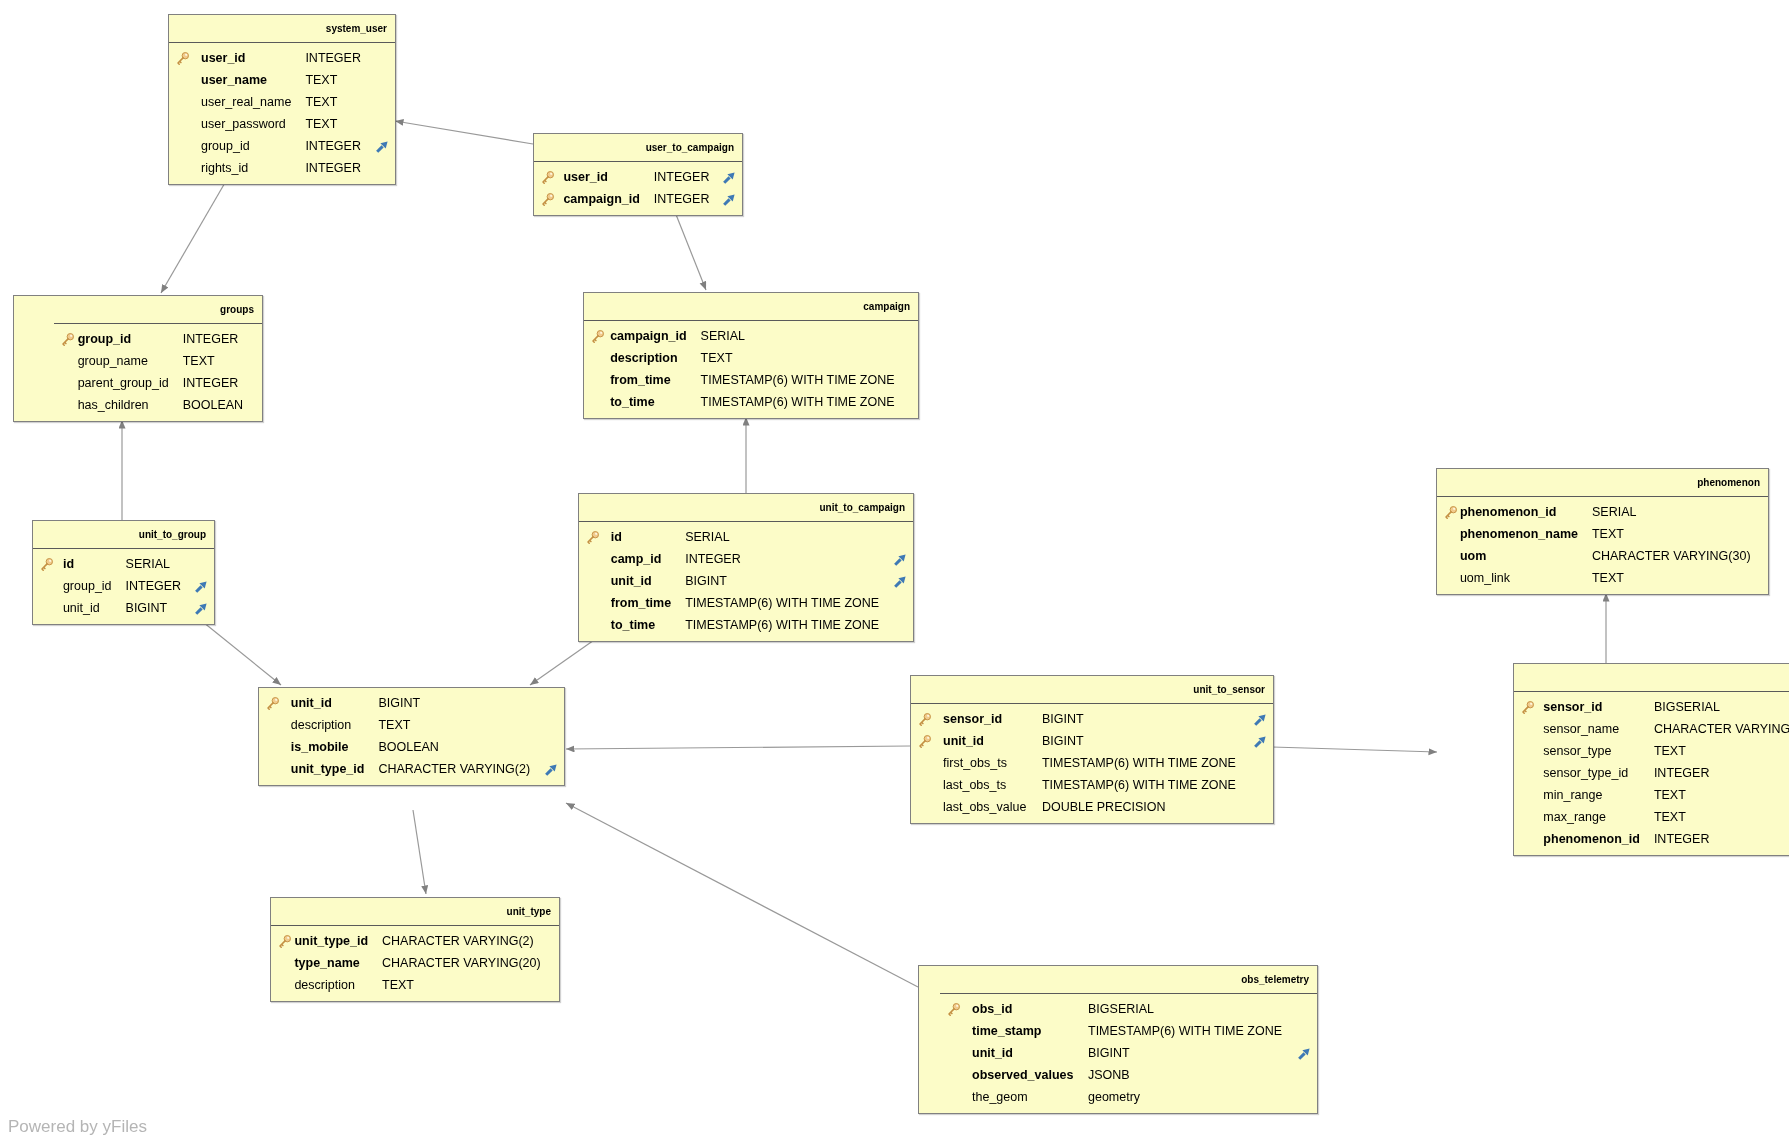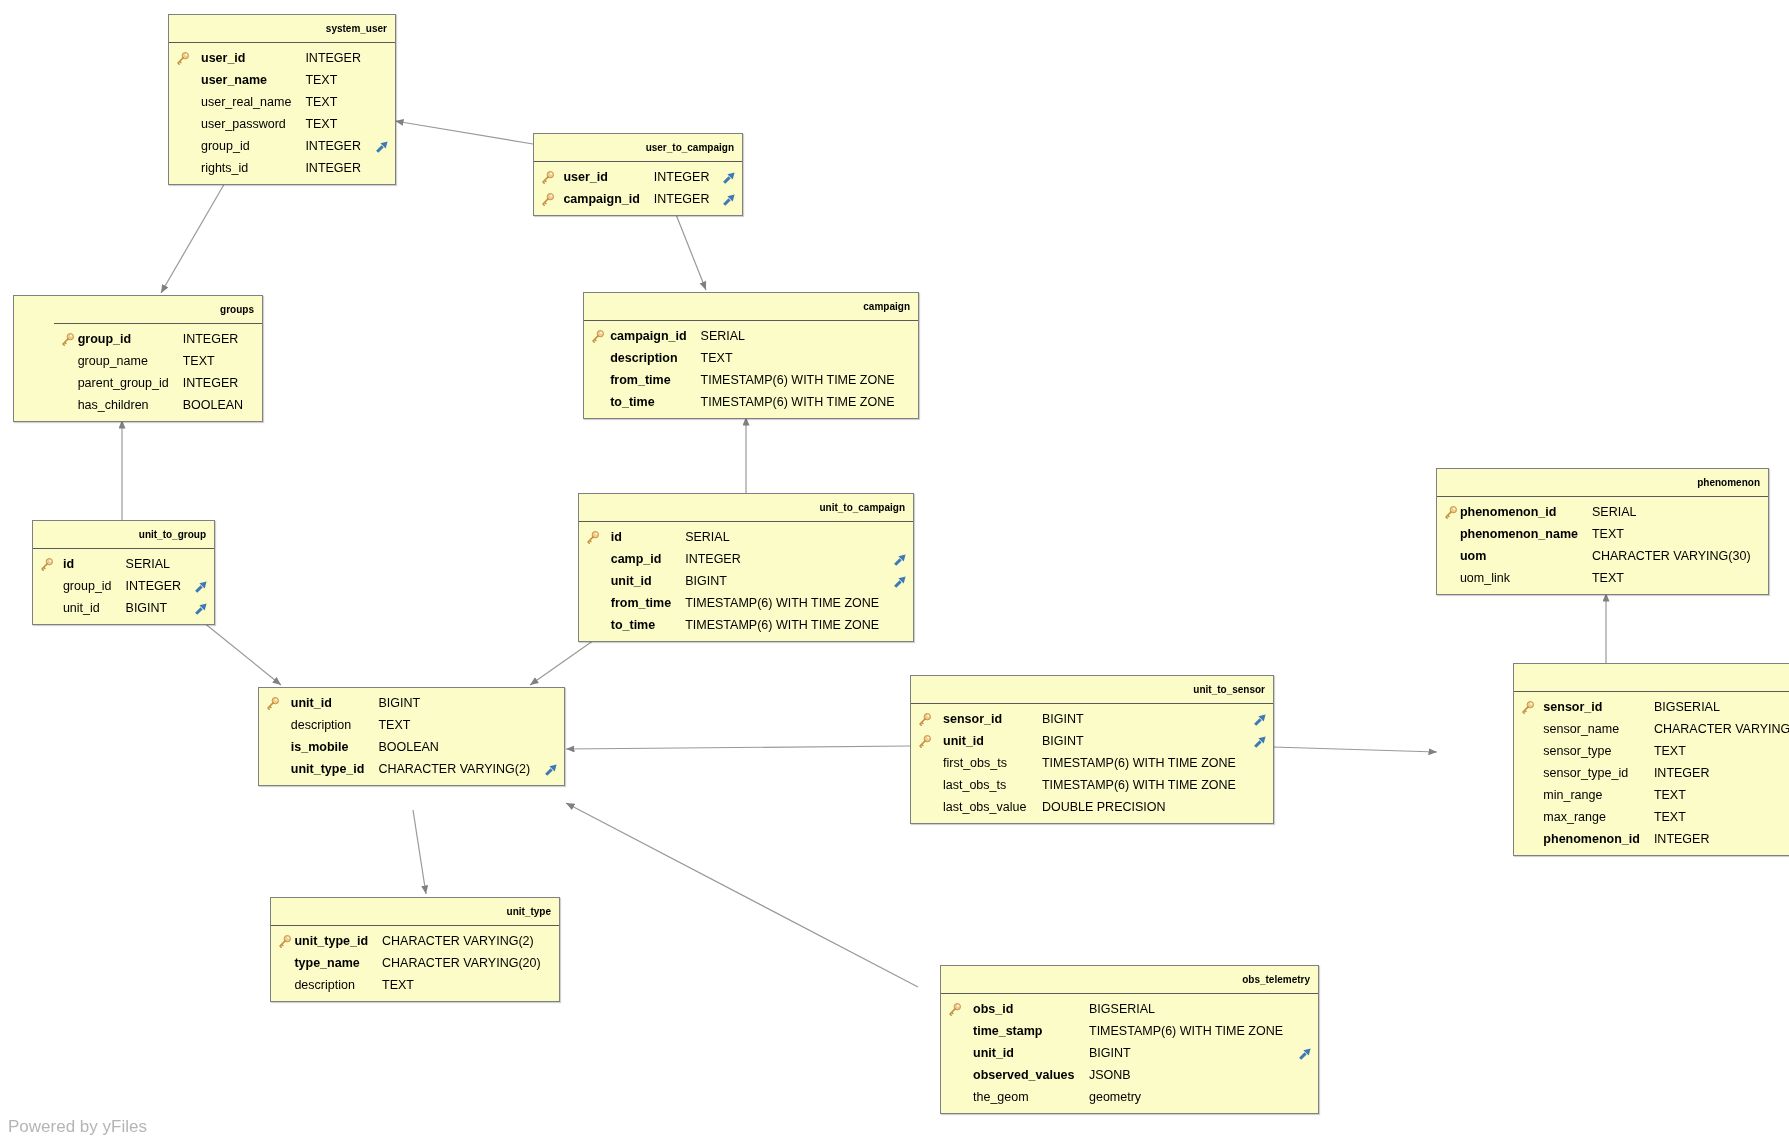--- a/index.html
+++ b/index.html
@@ -463,21 +463,21 @@
             <span class="cell fk-cell"></span>
           </div>
           <div class="frow">
             <span class="cell icon-cell"></span>
             <span class="cell name-cell">description</span>
             <span class="cell type-cell">TEXT</span>
             <span class="cell fk-cell"></span>
           </div>
         </div>
   </div>
-      <div class="entity" style="left: 940px; top: 965px; width: 377px;">
+      <div class="entity" style="left: 918px; top: 965px; width: 377px; padding-left: 21px;">
     <div class="entity-title">obs_telemetry</div>
     <div class="fields">
           <div class="frow">
             <span class="cell icon-cell"><svg width="15" height="15" viewBox="0 0 16 16">
     <circle cx="11" cy="5" r="3.4" fill="#F1CB8C" stroke="#C49043" stroke-width="1"></circle>
     <circle cx="11.9" cy="4.1" r="1.2" fill="#FDF6E0"></circle>
     <path d="M8.6,7.4 L3.2,12.8 M5.0,11.0 L6.3,12.3 M3.2,12.8 L4.5,14.1" stroke="#C49043" stroke-width="1.7" fill="none" stroke-linecap="round"></path>
   </svg></span>
             <span class="cell name-cell b">obs_id</span>
             <span class="cell type-cell">BIGSERIAL</span>

